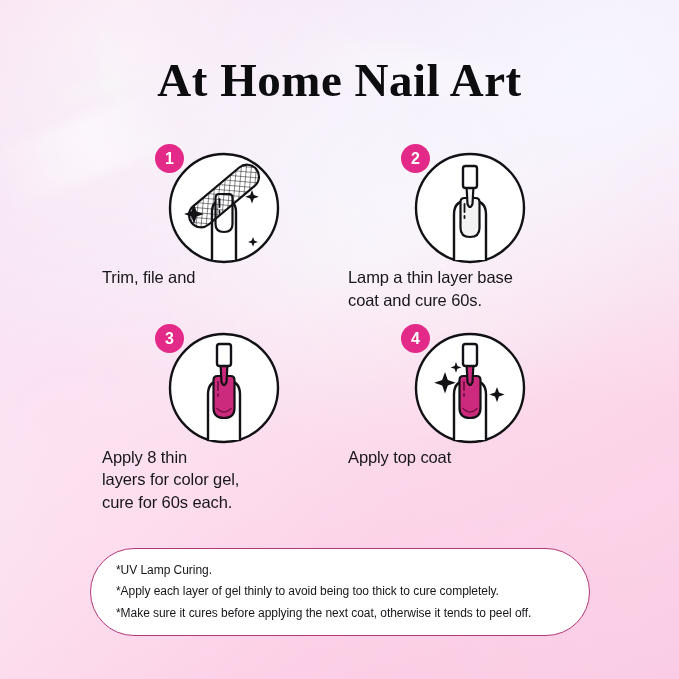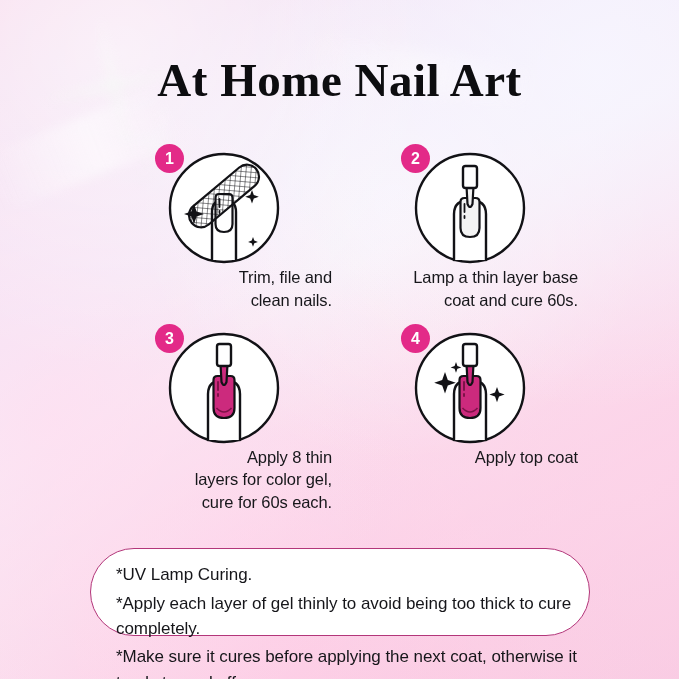--- a/index.html
+++ b/index.html
@@ -127,21 +127,21 @@
   }
   .icon-circle {
     position: absolute;
     left: 66px;
     top: 16px;
     width: 112px;
     height: 112px;
   }
   .step-caption {
     margin-top: 2px;
-    text-align: right;
+    text-align: left;
     font-size: 16.5px;
     line-height: 1.38;
     color: #17171b;
     letter-spacing: -0.1px;
   }
   .step-caption span { display: block; }
 
   
   #step-3 .step-figure, #step-4 .step-figure { height: 128px; }
 
@@ -153,21 +153,21 @@
     width: 500px;
     height: 88px;
     box-sizing: border-box;
     background: #ffffff;
     border: 1.4px solid #b3367a;
     border-radius: 46px;
     padding: 13px 0 0 25px;
   }
   #footnote p {
     margin: 0 0 3.5px 0;
-    font-size: 17px;
+    font-size: 12px;
     line-height: 1.48;
     color: #16161a;
     letter-spacing: -0.05px;
   }
 </style>
 </head>
 <body>
 
 <div id="poster">
 
@@ -209,21 +209,20 @@
             <rect x="14" y="32" width="84" height="24" rx="12" fill="url(#hatch1)" stroke="#121216" stroke-width="2.2"></rect>
           </g>
 
           <path d="M26 52 L28.6 59.4 L36 62 L28.6 64.6 L26 72 L23.4 64.6 L16 62 L23.4 59.4 Z" fill="#121216"></path>
           <path d="M84 38 L85.8 43 L90.8 44.8 L85.8 46.6 L84 51.6 L82.2 46.6 L77.2 44.8 L82.2 43 Z" fill="#121216"></path>
           <path d="M85 85 L86.3 88.6 L89.9 89.9 L86.3 91.2 L85 94.8 L83.7 91.2 L80.1 89.9 L83.7 88.6 Z" fill="#121216"></path>
         </svg>
       </div>
       <div class="step-caption">
         <span>Trim, file and</span>
-        <span>clean nails.</span>
       </div>
     </div>
 
     <div class="step" id="step-2">
       <div class="step-figure">
         <div class="badge">2</div>
         <svg class="icon-circle" viewBox="0 0 112 112">
           <circle cx="56" cy="56" r="54" fill="#ffffff" stroke="#121216" stroke-width="2.4"></circle>
 
           <path d="M40 108 L40 62 Q40 48 56 48 Q72 48 72 62 L72 108" fill="#ffffff" stroke="#121216" stroke-width="2.4" stroke-linecap="round"></path>

